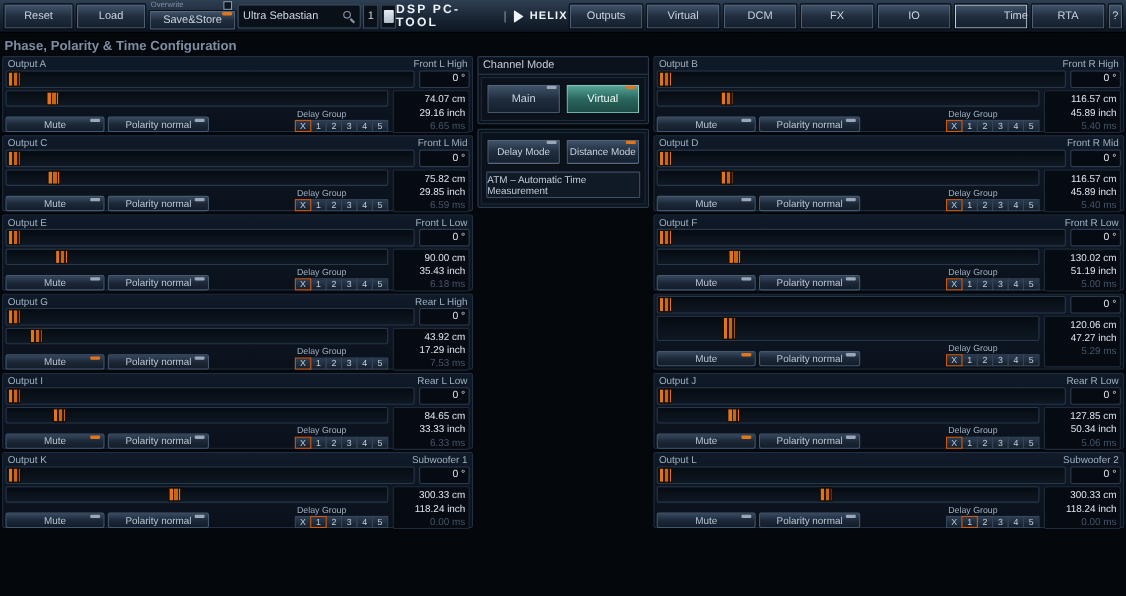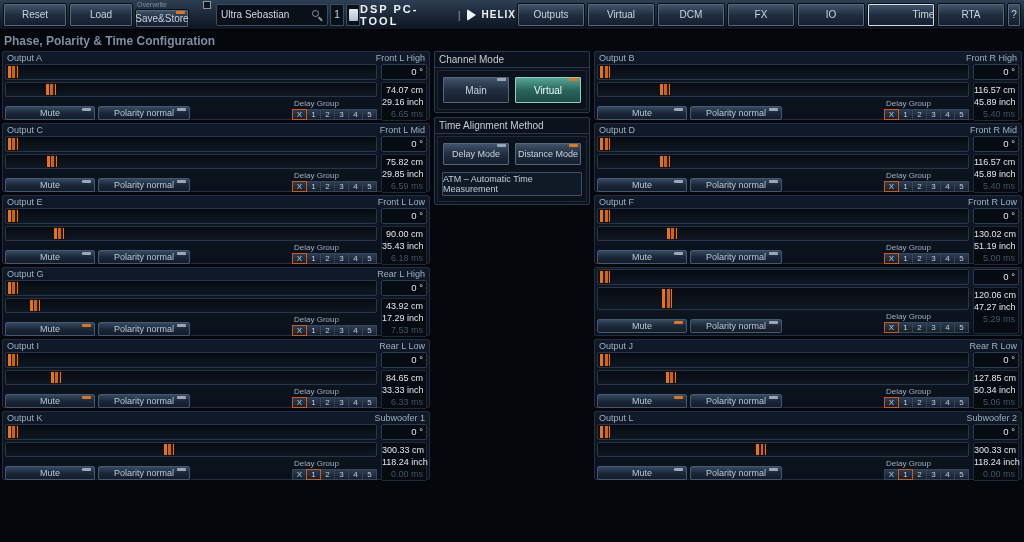--- a/index.html
+++ b/index.html
@@ -24,21 +24,21 @@
     background:linear-gradient(180deg,#44576e 0%,#202d3e 50%,#141f2d 100%);
     border:1px solid #0a0f16;
     box-shadow:inset 0 0 0 1px #54687f;
     border-radius:2px;
     color:#c9d4e0; font-size:10px;
     display:flex; align-items:center; justify-content:center;
     cursor:pointer; position:relative;
   }
   .tb-btn.w { width:64px; }
   .savewrap { width:64px; position:relative; height:30px; margin:0 1px; }
-  .savewrap .tb-btn { position:absolute; bottom:2px; left:0; width:54px; height:19px; margin:0; }
+  .savewrap .tb-btn { position:absolute; bottom:2px; left:0; width:80px; height:19px; margin:0; }
   .ow-label { position:absolute; top:1px; left:2px; font-size:7px; color:#7f8da0; }
   .ow-check { position:absolute; top:1px; right:-12px; width:8px; height:8px; border:1px solid #8a97a8; background:#0d1521; }
   .setup-field {
     width:112px; height:22px; margin-left:16px;
     background:#0a1018; border:1px solid #3a4d63; border-radius:2px;
     display:flex; align-items:center; font-size:10px; color:#cfd9e4;
     padding:0 4px; position:relative;
   }
   .mag { width:7px; height:7px; border:1.5px solid #8a97a8; border-radius:50%; position:absolute; right:8px; top:5px; }
   .mag::after { content:""; position:absolute; width:5px; height:1.5px; background:#8a97a8; transform:rotate(45deg); left:5px; top:7px; }
@@ -103,21 +103,21 @@
   .dg-row { display:flex; }
   .dg-cell {
     width:15px; height:11px; margin-left:-1px;
     background:linear-gradient(180deg,#2c3d52 0%,#16202d 100%);
     border:1px solid #35465c;
     font-size:8px; color:#c2cdd9; display:flex; align-items:center; justify-content:center;
     cursor:pointer;
   }
   .dg-cell.selected { border:1px solid #cc5a12; z-index:1; position:relative; }
   .vstack {
-    width:46px; background:#060b12; border:1px solid #1c2a3a; border-radius:2px;
+    width:70px; background:#060b12; border:1px solid #1c2a3a; border-radius:2px;
     text-align:right; padding:1px 3px 0 0; font-size:9px; color:#dde6ef;
   }
   .vstack div { line-height:12px; white-space:nowrap; }
   .vstack .ms { color:#44556b; }
   
   .panel { border:1px solid #2a3a4e; border-radius:2px; background:#0b121c; margin-bottom:4px; }
   .panel-head { font-size:10px; color:#c2cdd9; padding:2px 4px; border-bottom:1px solid #2a3a4e; }
   .panel-body { padding:5px 4px; display:flex; gap:4px; flex-wrap:wrap; justify-content:center; border:1px solid #1c2a3a; margin:2px; }
   .mbtn {
     height:28px; flex:1; min-width:66px;
@@ -467,21 +467,20 @@
           <span>Main</span>
           <span class="led"></span>
         </div>
         <div class="mbtn teal">
           <span>Virtual</span>
           <span class="led on"></span>
         </div>
       </div>
     </div>
     <div class="panel">
-      <div class="panel-head">Time Alignment Method</div>
       <div class="panel-body">
         <div class="mbtn small">
           <span>Delay Mode</span>
           <span class="led"></span>
         </div>
         <div class="mbtn small">
           <span>Distance Mode</span>
           <span class="led on"></span>
         </div>
         <div class="atm">ATM – Automatic Time Measurement</div>

